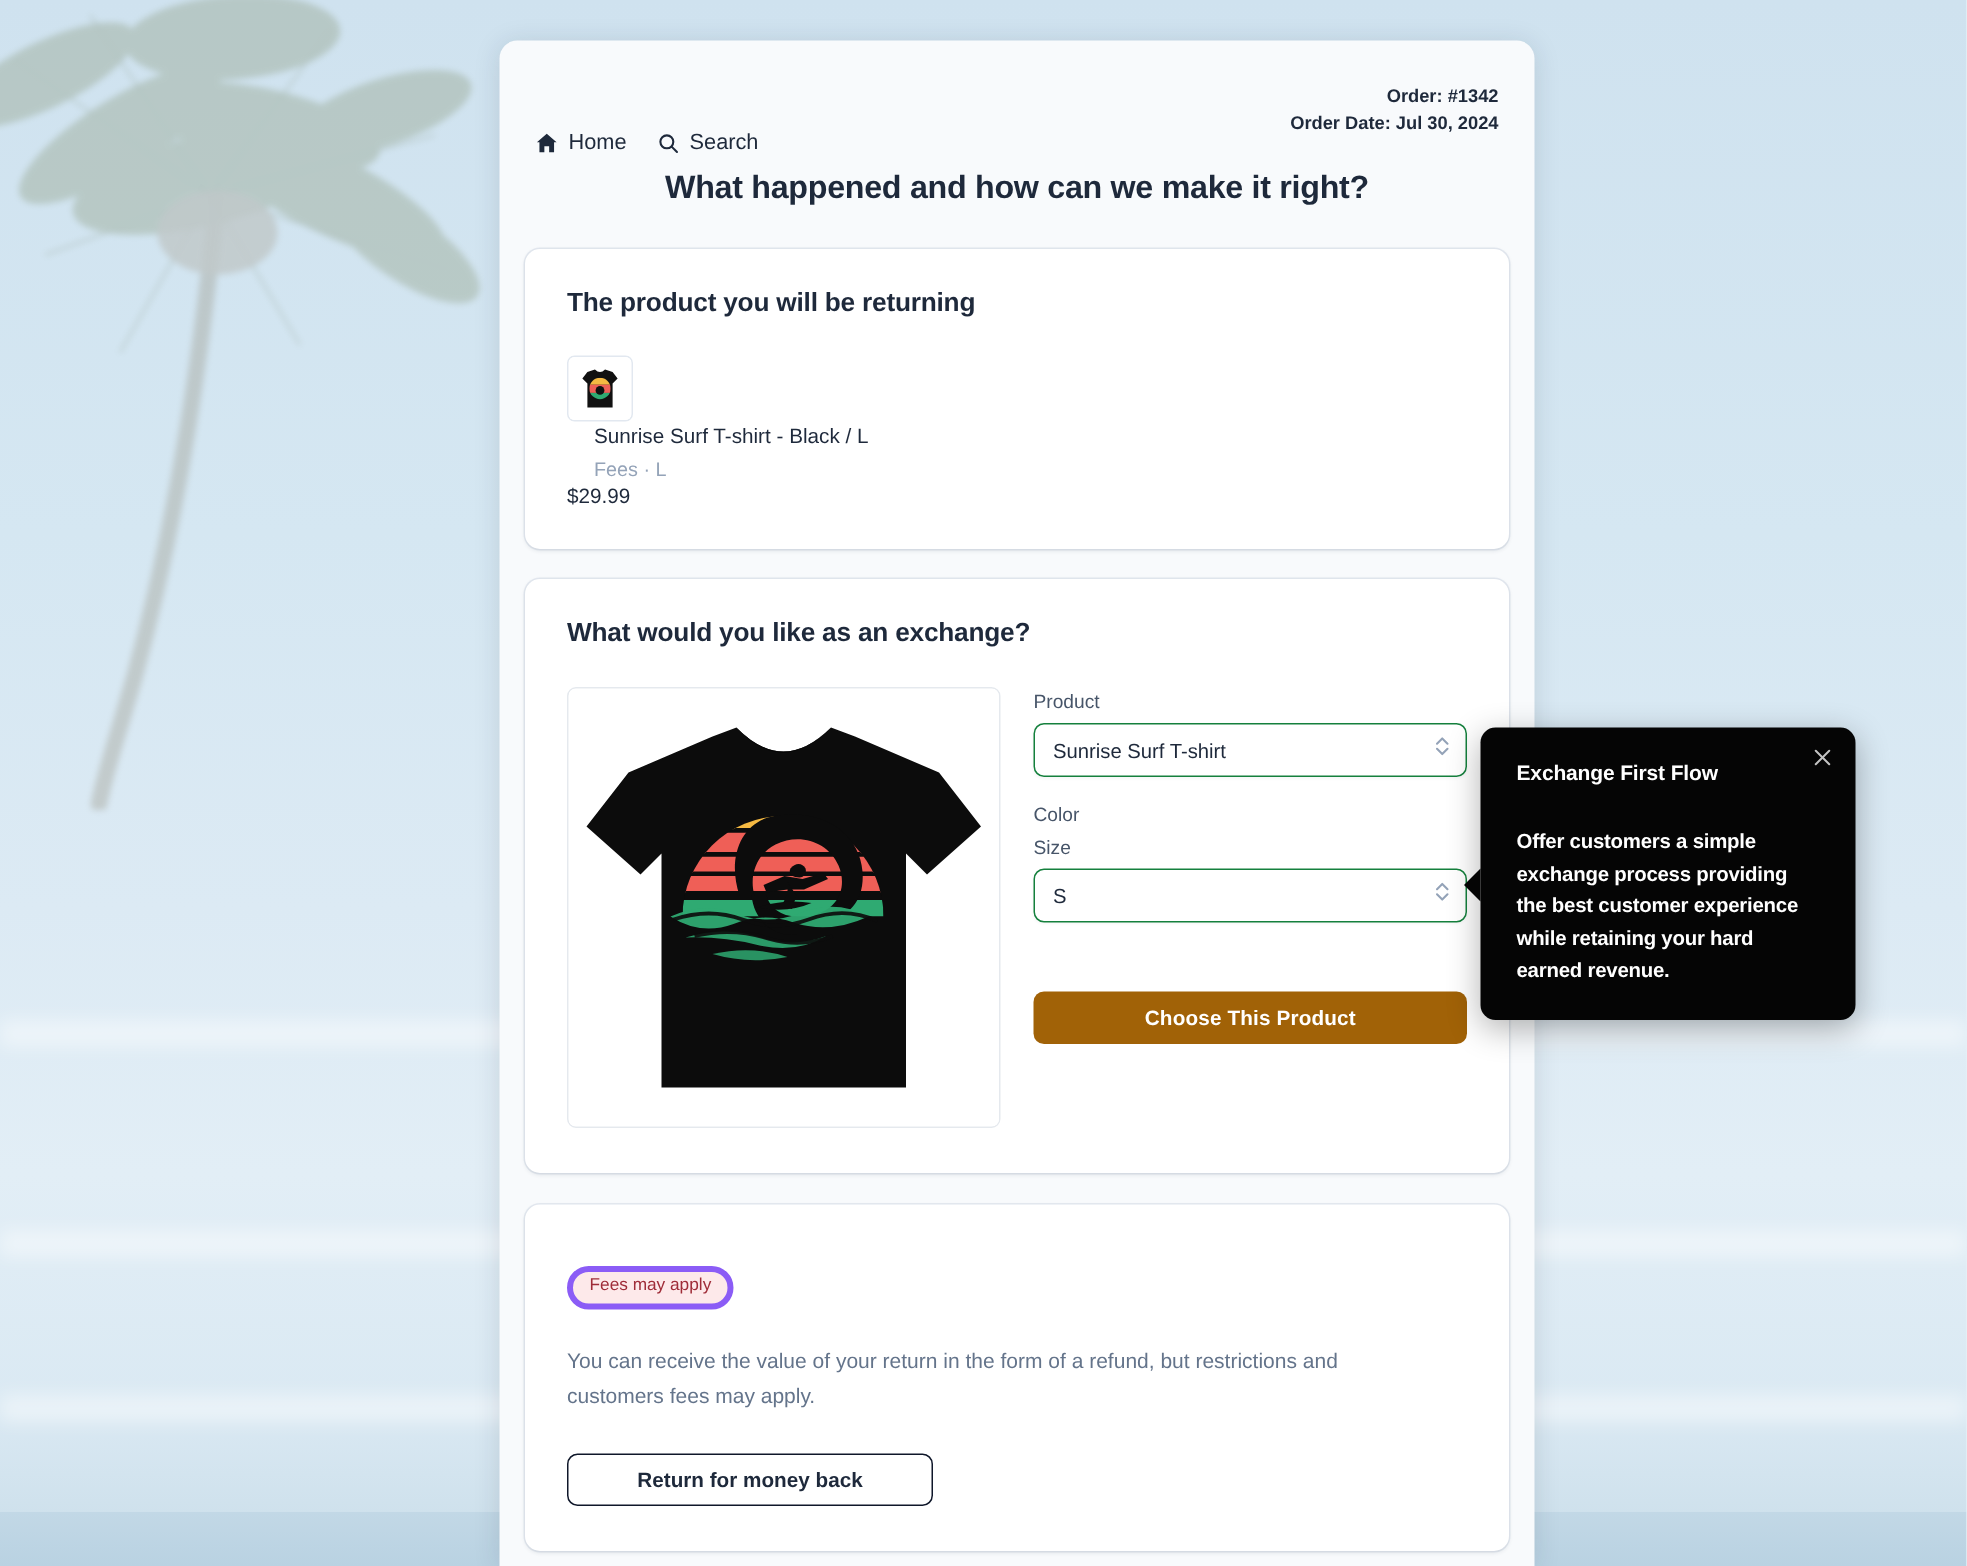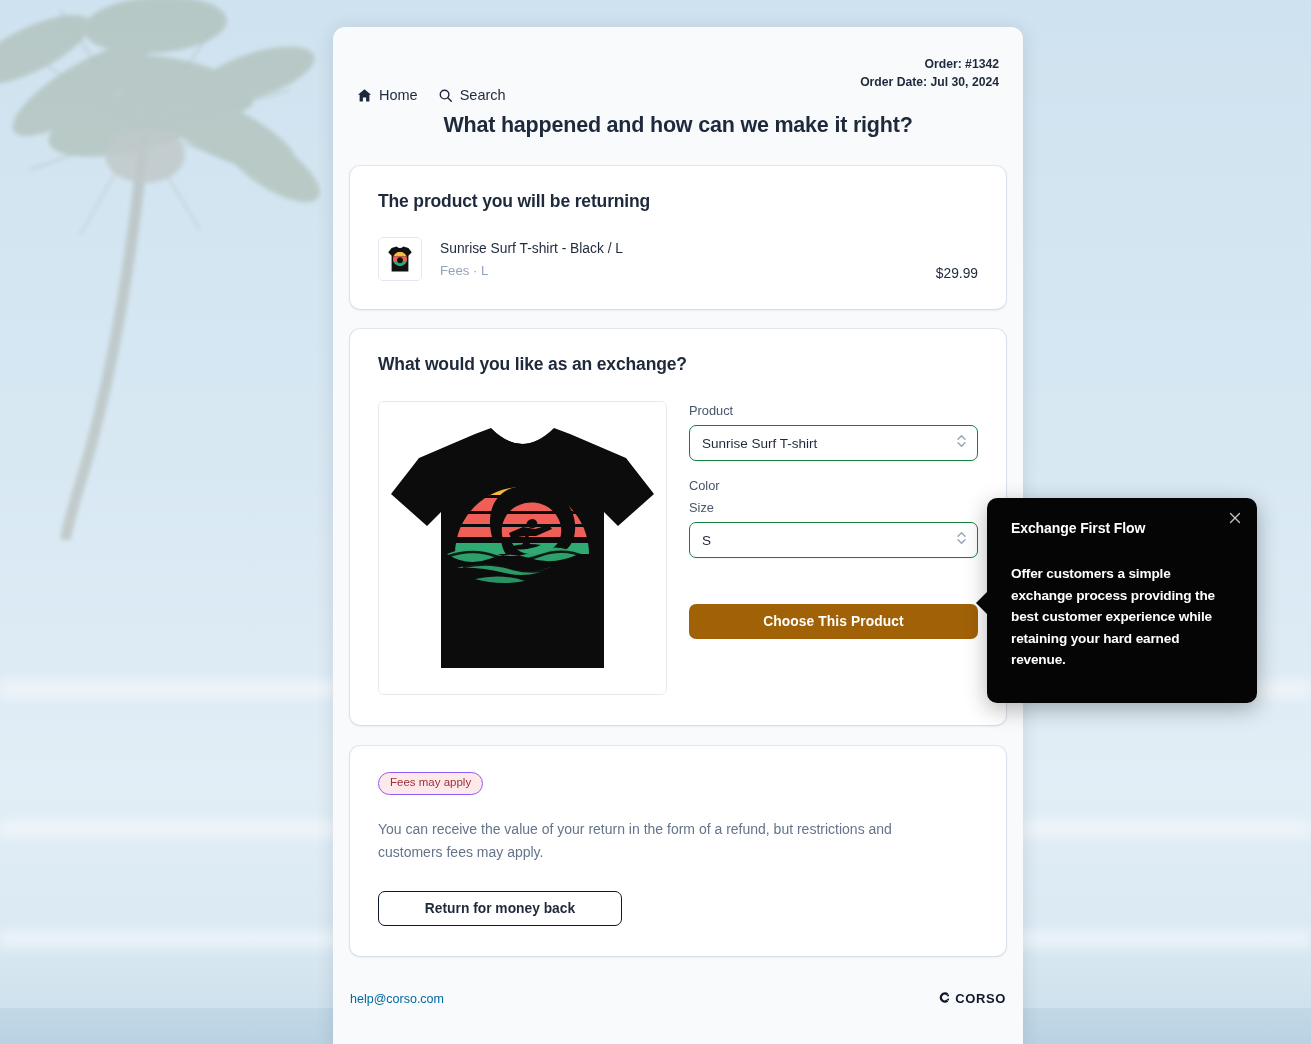--- a/index.html
+++ b/index.html
@@ -136,22 +136,23 @@
     font-size: 17.5px;
     font-weight: 600;
     color: #1e293b;
     letter-spacing: -0.15px;
   }
 
   
   #returning-card { margin-top: 28px; padding: 25px 28px 28px 28px; }
   #returning-row {
     display: flex;
-    align-items: flex-end;
+    align-items: flex-start;
     margin-top: 25px;
+    flex-direction: column;
   }
   .thumb {
     width: 44px; height: 44px;
     border: 1px solid #e2e8f0;
     border-radius: 5px;
     background: #fff;
     overflow: hidden;
     flex: 0 0 auto;
   }
   .thumb svg { display: block; }
@@ -225,27 +226,28 @@
     font-family: "Liberation Sans", sans-serif;
     cursor: pointer;
     letter-spacing: 0.1px;
   }
 
   
   #moneyback-card { margin-top: 21px; padding: 26px 28px 30px 28px; }
   #moneyback-head { display: flex; align-items: center; gap: 12px; }
   #fees-badge {
     background: #fde9ea;
-    border: 1px solid #8b5cf6;
+    border: 4px solid #8b5cf6;
     color: #9f2c38;
     font-size: 11.5px;
     border-radius: 999px;
     padding: 4px 11px 5px 11px;
     line-height: 1;
     white-space: nowrap;
+    margin-top: 15px;
   }
   #moneyback-desc {
     margin-top: 23px;
     font-size: 14px;
     line-height: 23px;
     color: #64748b;
     max-width: 560px;
   }
   #moneyback-button {
     margin-top: 27px;
@@ -276,25 +278,25 @@
     font-size: 13px;
     font-weight: 800;
     color: #0f172a;
     letter-spacing: 0.6px;
   }
 
   
   #tooltip {
     position: absolute;
     left: 987px;
-    top: 498px;
-    width: 270px;
+    top: 485px;
+    width: 250px;
     background: #050505;
     border-radius: 10px;
-    padding: 22px 26px 32px 24px;
+    padding: 22px 26px 22px 24px;
     color: #fff;
     box-shadow: 0 6px 22px rgba(0,0,0,0.30);
   }
   #tooltip::before {
     content: "";
     position: absolute;
     left: -11px;
     top: 94px;
     width: 0; height: 0;
     border-top: 11px solid transparent;

